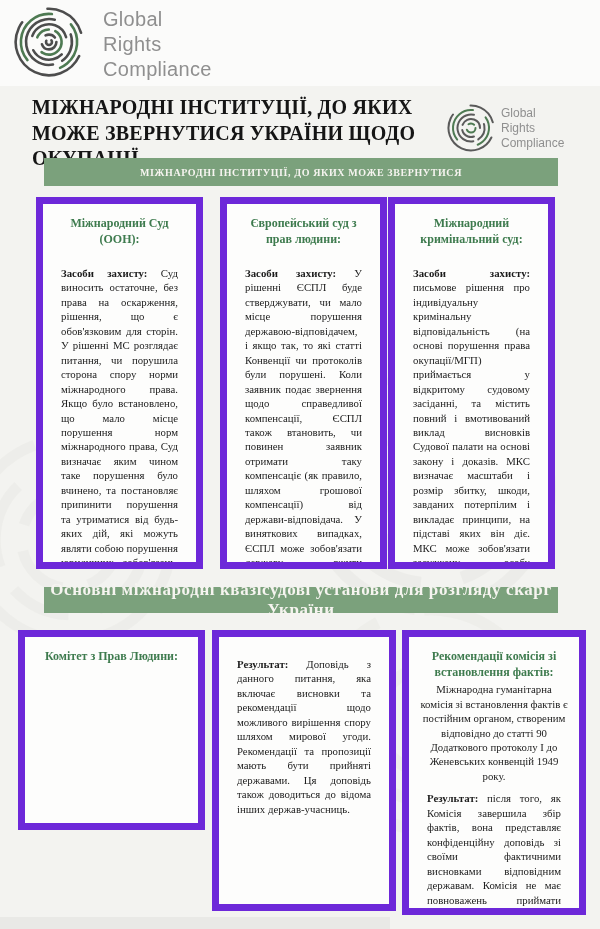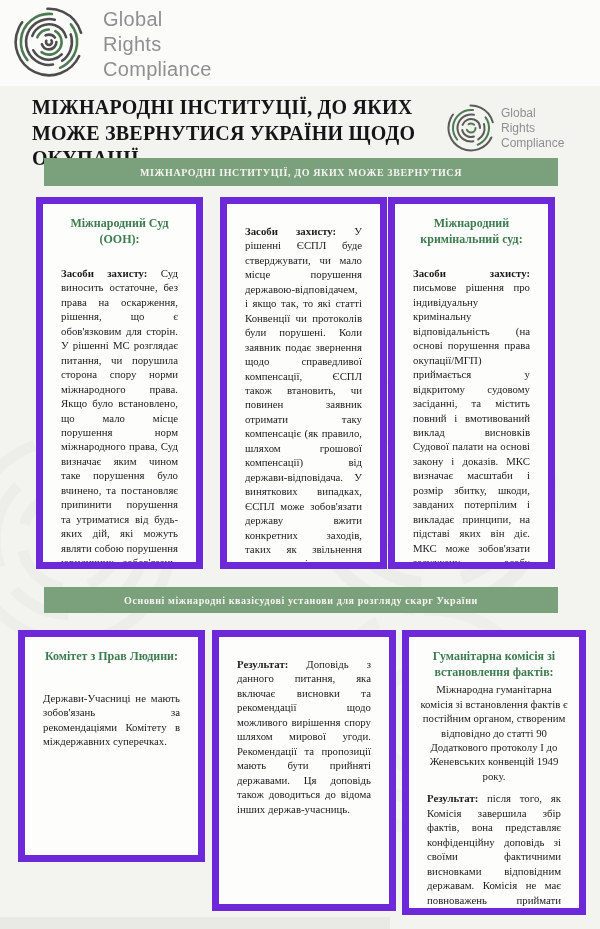--- a/index.html
+++ b/index.html
@@ -35,42 +35,42 @@
   }
   
   .banner{
     position:absolute;left:44px;width:514px;height:28px;
     background:#7ba17c;color:#f6f4f0;
     font-weight:bold;font-size:10px;letter-spacing:.6px;
     display:flex;align-items:center;justify-content:center;
     text-align:center;z-index:2;
   }
   .banner-1{top:158px;}
-  .banner-2{top:587px;height:26px;font-size:10px;}
+  .banner-2{top:587px;height:26px;font-size:17px;}
   
   .card{
     position:absolute;background:#fdfdfc;border:7px solid #6d28d9;
     box-sizing:border-box;padding:12px 10px 8px 10px;overflow:hidden;z-index:1;
   }
   .card-title{
     color:#3e7b4e;font-weight:bold;font-size:12px;line-height:1.3;
     text-align:center;
   }
   .card-body{
     font-size:10.8px;line-height:1.34;color:#1c1c1c;text-align:justify;
     margin:8px;
   }
   .card-body b{font-weight:bold;}
   .row1 .card-title{min-height:40px;margin-bottom:10px;}
   .row2 .card-title{min-height:34px;margin-bottom:8px;}
   .row1{top:197px;height:372px;}
   .c1{left:36px;width:167px;}
   .c2{left:220px;width:167px;}
   .c3{left:388px;width:167px;}
-  .q1{left:18px;width:187px;top:630px;height:232px;}
+  .q1{left:18px;width:187px;top:630px;height:200px;}
   .q2{left:212px;width:184px;top:630px;height:281px;}
   .q3{left:402px;width:184px;top:630px;height:285px;}
   .q3 .card-title{min-height:0;margin-bottom:2px;}
   .card-intro{
     font-size:10.8px;line-height:1.34;color:#1c1c1c;text-align:center;margin:2px 0 1px 0;
   }
   .para2{margin-top:1px;}
   
   .footer-strip{position:absolute;left:0;top:917px;width:390px;height:12px;background:#e9e9e6;z-index:0;}
 </style>
@@ -138,42 +138,42 @@
 
 <div class="banner banner-1">МІЖНАРОДНІ ІНСТИТУЦІЇ, ДО ЯКИХ МОЖЕ ЗВЕРНУТИСЯ</div>
 
 <div class="card row1 c1">
   <div class="card-title">Міжнародний Суд (ООН):</div>
   <p class="card-body"><b>Засоби захисту:</b>
     <span>Суд виносить остаточне, без права на оскарження, рішення, що є обов'язковим для сторін. У рішенні МС розглядає питання, чи порушила сторона спору норми міжнародного права. Якщо було встановлено, що мало місце порушення норм міжнародного права, Суд визначає яким чином таке порушення було вчинено, та постановляє припинити порушення та утриматися від будь-яких дій, які можуть являти собою порушення юридичних зобов'язань. МС ООН може зобов'язати країну порушника виплатити відшкодування.</span></p>
 </div>
 
 <div class="card row1 c2">
+  <div class="card-title">Європейський суд з прав людини:</div>
   <p class="card-body"><b>Засоби захисту:</b>
     <span>У рішенні ЄСПЛ буде стверджувати, чи мало місце порушення державою-відповідачем, і якщо так, то які статті Конвенції чи протоколів були порушені. Коли заявник подає звернення щодо справедливої компенсації, ЄСПЛ також втановить, чи повинен заявник отримати таку компенсаціє (як правило, шляхом грошової компенсації) від держави-відповідача. У виняткових випадках, ЄСПЛ може зобов'язати державу вжити конкретних заходів, таких як звільнення заявника з-під варти чи забезпечити право заявника на доступ до дитини, над якою вони мають опіку</span></p>
 </div>
 
 <div class="card row1 c3">
   <div class="card-title">Міжнародний кримінальний суд:</div>
   <p class="card-body"><b>Засоби захисту:</b>
     <span>письмове рішення про індивідуальну кримінальну відповідальність (на основі порушення права окупації/МГП) приймається у відкритому судовому засіданні, та містить повний і вмотивований виклад висновків Судової палати на основі закону і доказів. МКС визначає масштаби і розмір збитку, шкоди, завданих потерпілим і викладає принципи, на підставі яких він діє. МКС може зобов'язати засуджену особу здійснити належні відшкодування потерпілим, включаючи реституцію, компенсацію та реабілітацію.</span></p>
 </div>
 
 <div class="banner banner-2">Основні міжнародні квазісудові установи для розгляду скарг України</div>
 
 <div class="card row2 q1">
   <div class="card-title">Комітет з Прав Людини:</div>
-  <p class="card-body para2"><span>Держави-Учасниці не мають зобов'язань за рекомендаціями Комітету в міждержавних суперечках.</span></p>
 </div>
 
 <div class="card row2 q2">
   <p class="card-body"><b>Результат:</b>
     <span>Доповідь з данного питання, яка включає висновки та рекомендації щодо можливого вирішення спору шляхом мирової угоди. Рекомендації та пропозиції мають бути прийняті державами. Ця доповідь також доводиться до відома інших держав-учасниць.</span></p>
 </div>
 
 <div class="card row2 q3">
-  <div class="card-title">Гуманітарна комісія зі встановлення фактів:</div>
+  <div class="card-title">Рекомендації комісія зі встановлення фактів:</div>
   <p class="card-intro">Міжнародна гуманітарна комісія зі встановлення фактів є постійним органом, створеним відповідно до статті 90 Додаткового протоколу I до Женевських конвенцій 1949 року.</p>
   <p class="card-body"><b>Результат:</b>
     <span>після того, як Комісія завершила збір фактів, вона представляє конфіденційну доповідь зі своїми фактичними висновками відповідним державам. Комісія не має повноважень приймати рішення, але може надавати рекомендації та/або пропонувати свої послуги зацікавленим державам, щоб вони могли вирішити це питання між собою.</span></p>
 </div>
 
 <div class="footer-strip"></div>
 
 </body></html>

